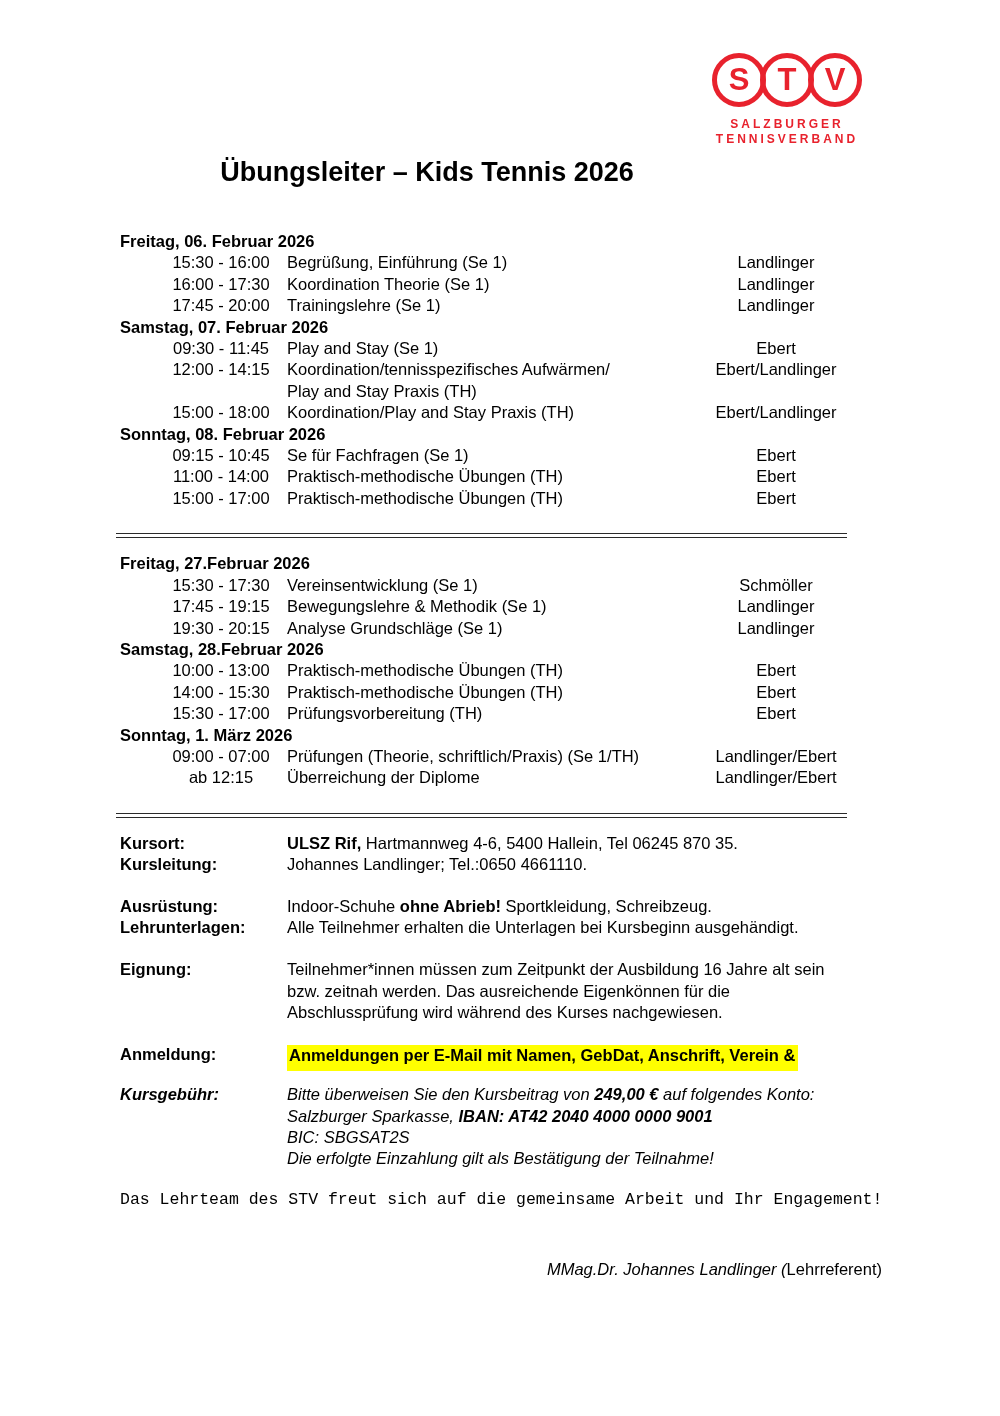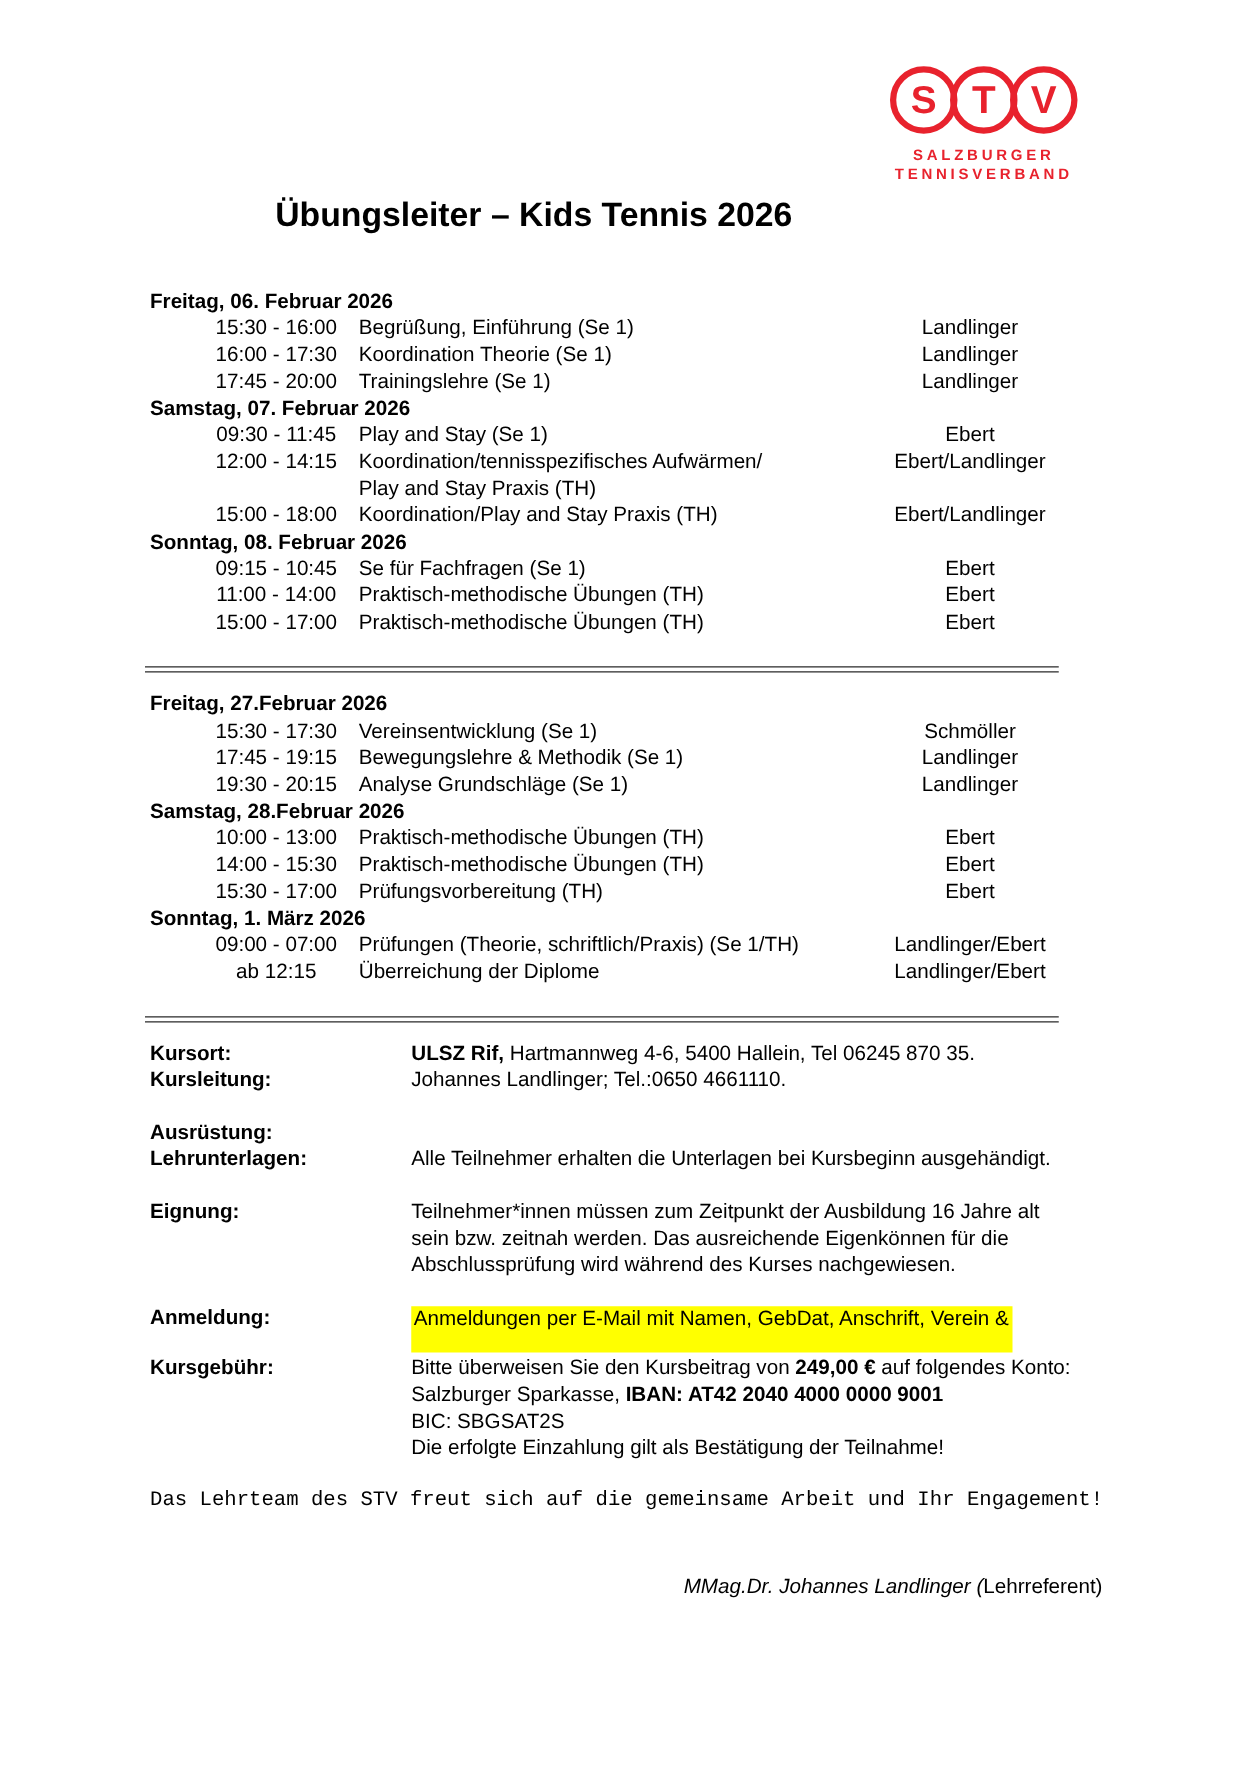--- a/index.html
+++ b/index.html
@@ -37,30 +37,30 @@
   .content { position:absolute; left:120px; top:231px; width:740px; line-height:21.4px; }
   .day { font-weight:bold; white-space:nowrap; }
   .sr { display:grid; grid-template-columns:132px 405px 1fr; padding-left:35px; }
   .c-time, .c-who { white-space:nowrap;text-align:center; }
   .c-act div, .c-act span { white-space:nowrap; }
   .rule {
     height:3px; border-top:1.6px solid #2a2a2a; border-bottom:1.6px solid #2a2a2a;
     margin:24px 0 15px -4px; width:731px;
   }
   
-  .info-row { display:grid; grid-template-columns:167px 1fr;gap:42px; }
+  .info-row { display:grid; grid-template-columns:167px 1fr; }
   .info-label { font-weight:bold; white-space:nowrap; }
   .nw { white-space:nowrap; }
   .mt20 { margin-top:20px; }
   .mt21 { margin-top:21px; }
-  .mt18 { margin-top:18px; }
+  .mt18 { margin-top:18px;font-style:italic; }
   .eignung-val { max-width:580px; }
   .bold { font-weight:bold; }
   .anm-line { line-height:22.5px; white-space:nowrap; }
-  .hl { background:var(--highlight); font-weight:normal; padding:1px 3px 18px 2px; }
+  .hl { background:var(--highlight); font-weight:bold; padding:1px 3px 7px 2px; }
   .email { color:var(--link); text-decoration:underline; cursor:pointer; }
   .closing { margin-top:19px; white-space:nowrap;font-family:Liberation Mono, monospace; }
   .signature { margin-top:49px; text-align:right; margin-right:-22px; white-space:nowrap; }
   .sig-italic { font-style:italic; }
 </style>
 </head>
 <body>
 
 <div class="page">
 
@@ -198,20 +198,21 @@
       <span class="info-label">Kursort:</span>
       <span class="nw"><span class="bold">ULSZ Rif,</span><span> Hartmannweg 4-6, 5400 Hallein, Tel 06245 870 35.</span></span>
     </div>
     <div class="info-row">
       <span class="info-label">Kursleitung:</span>
       <span class="nw">Johannes Landlinger; Tel.:0650 4661110.</span>
     </div>
 
     <div class="info-row mt20">
       <span class="info-label">Ausrüstung:</span>
+      <span class="nw"><span>Indoor-Schuhe </span><span class="bold">ohne Abrieb!</span><span> Sportkleidung, Schreibzeug.</span></span>
     </div>
     <div class="info-row">
       <span class="info-label">Lehrunterlagen:</span>
       <span class="nw">Alle Teilnehmer erhalten die Unterlagen bei Kursbeginn ausgehändigt.</span>
     </div>
 
     <div class="info-row mt21">
       <span class="info-label">Eignung:</span>
       <span class="eignung-val">Teilnehmer*innen müssen zum Zeitpunkt der Ausbildung 16 Jahre alt sein bzw. zeitnah werden. Das ausreichende Eigenkönnen für die Abschlussprüfung wird während des Kurses nachgewiesen.</span>
     </div>

